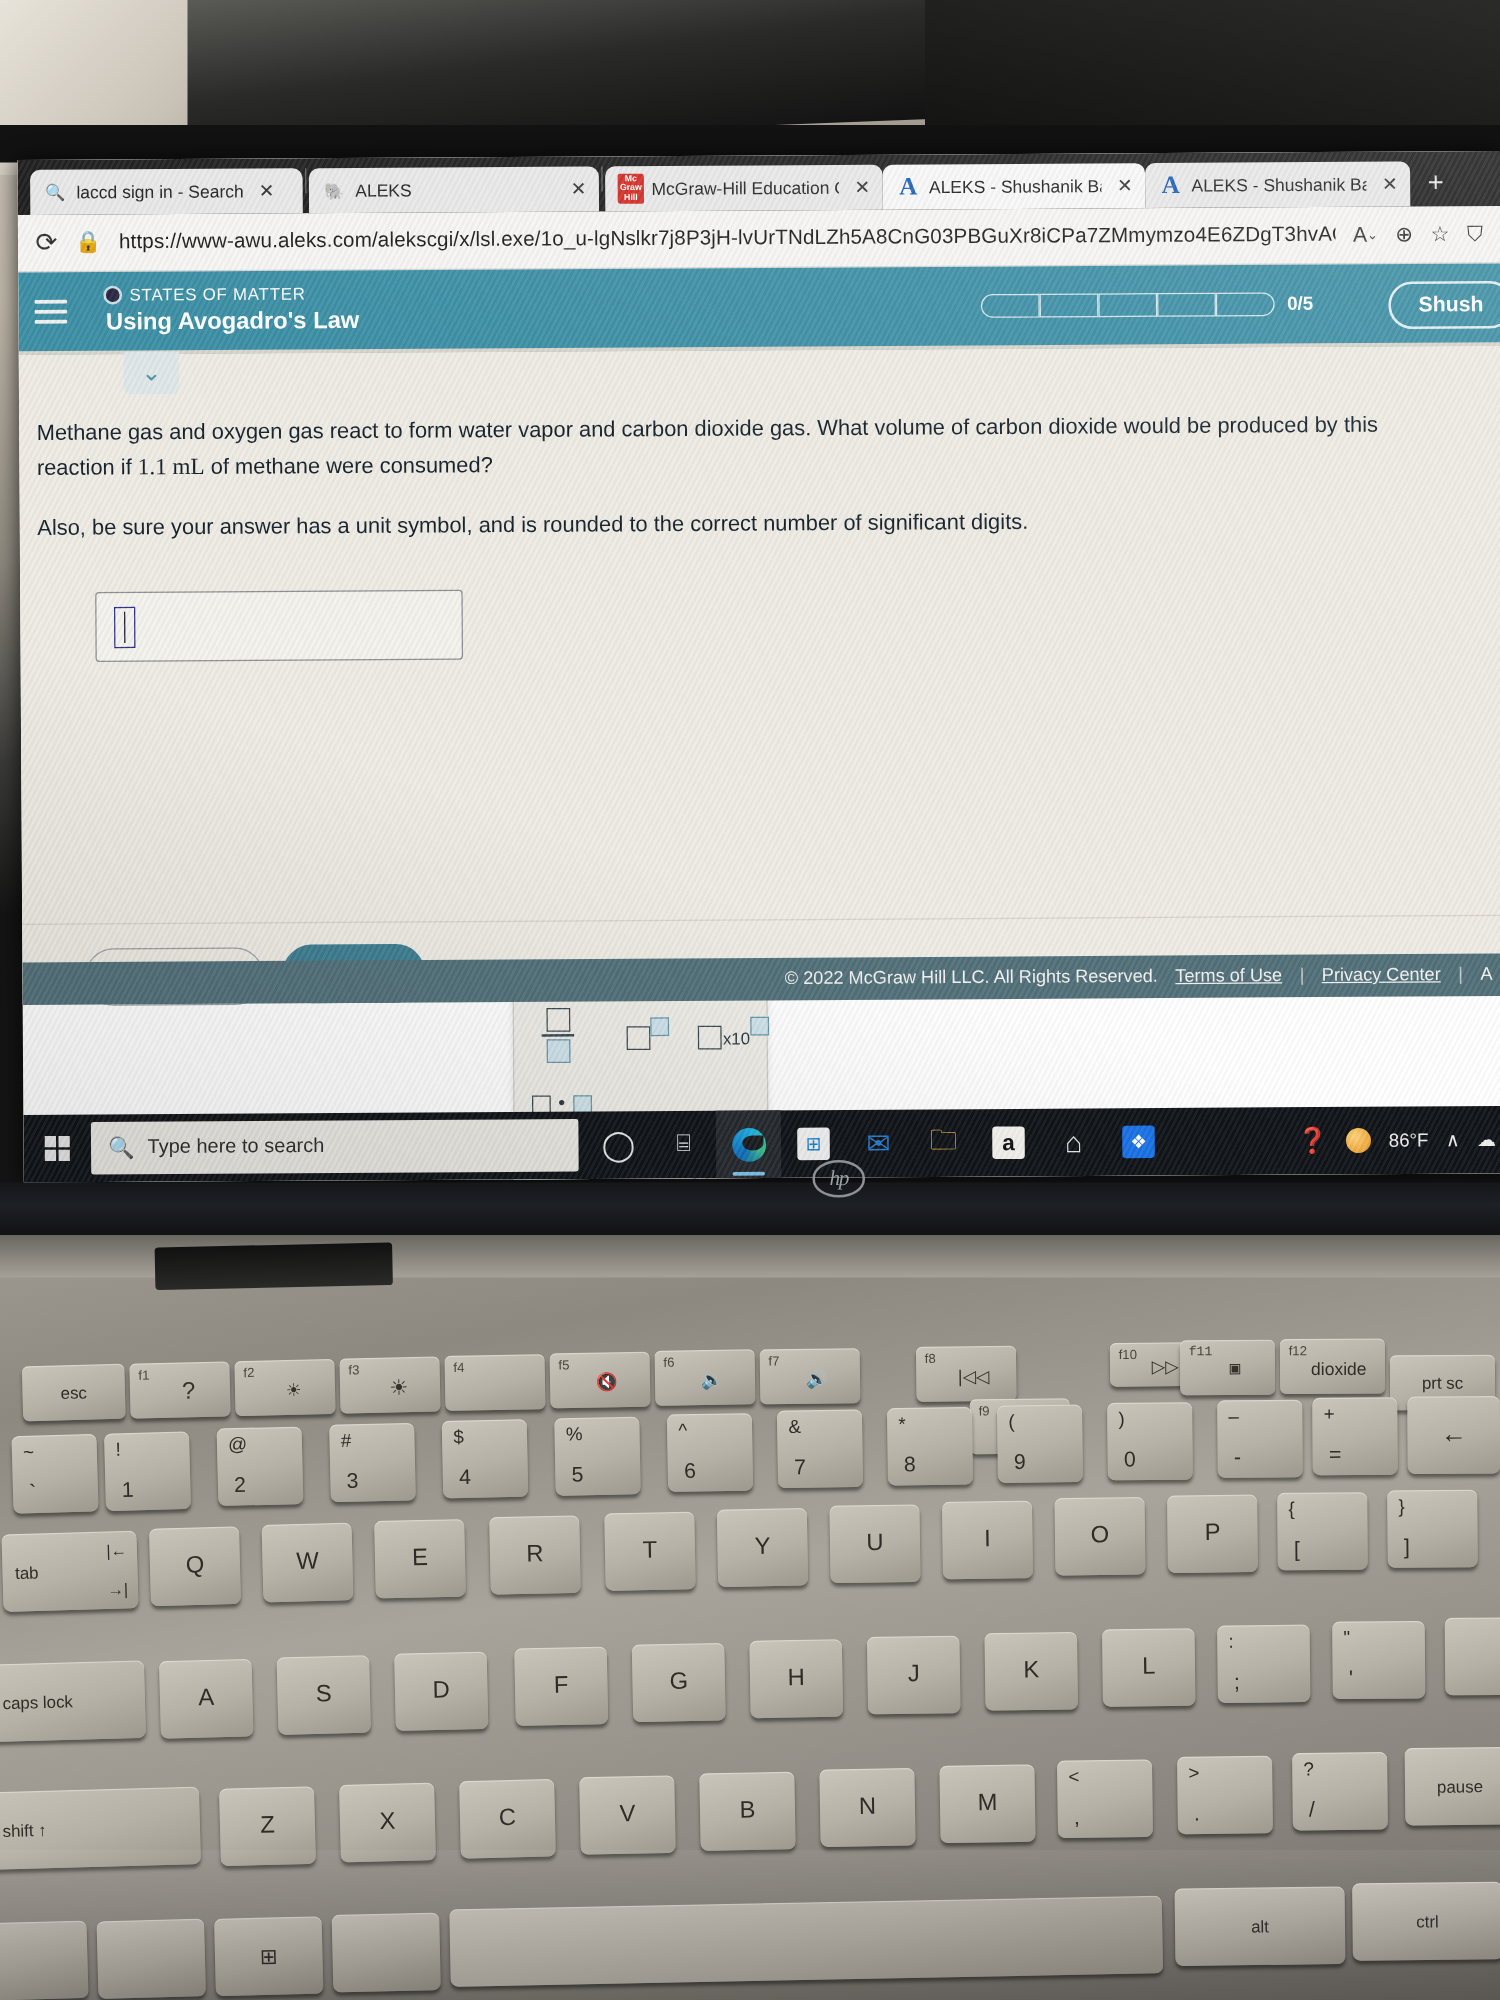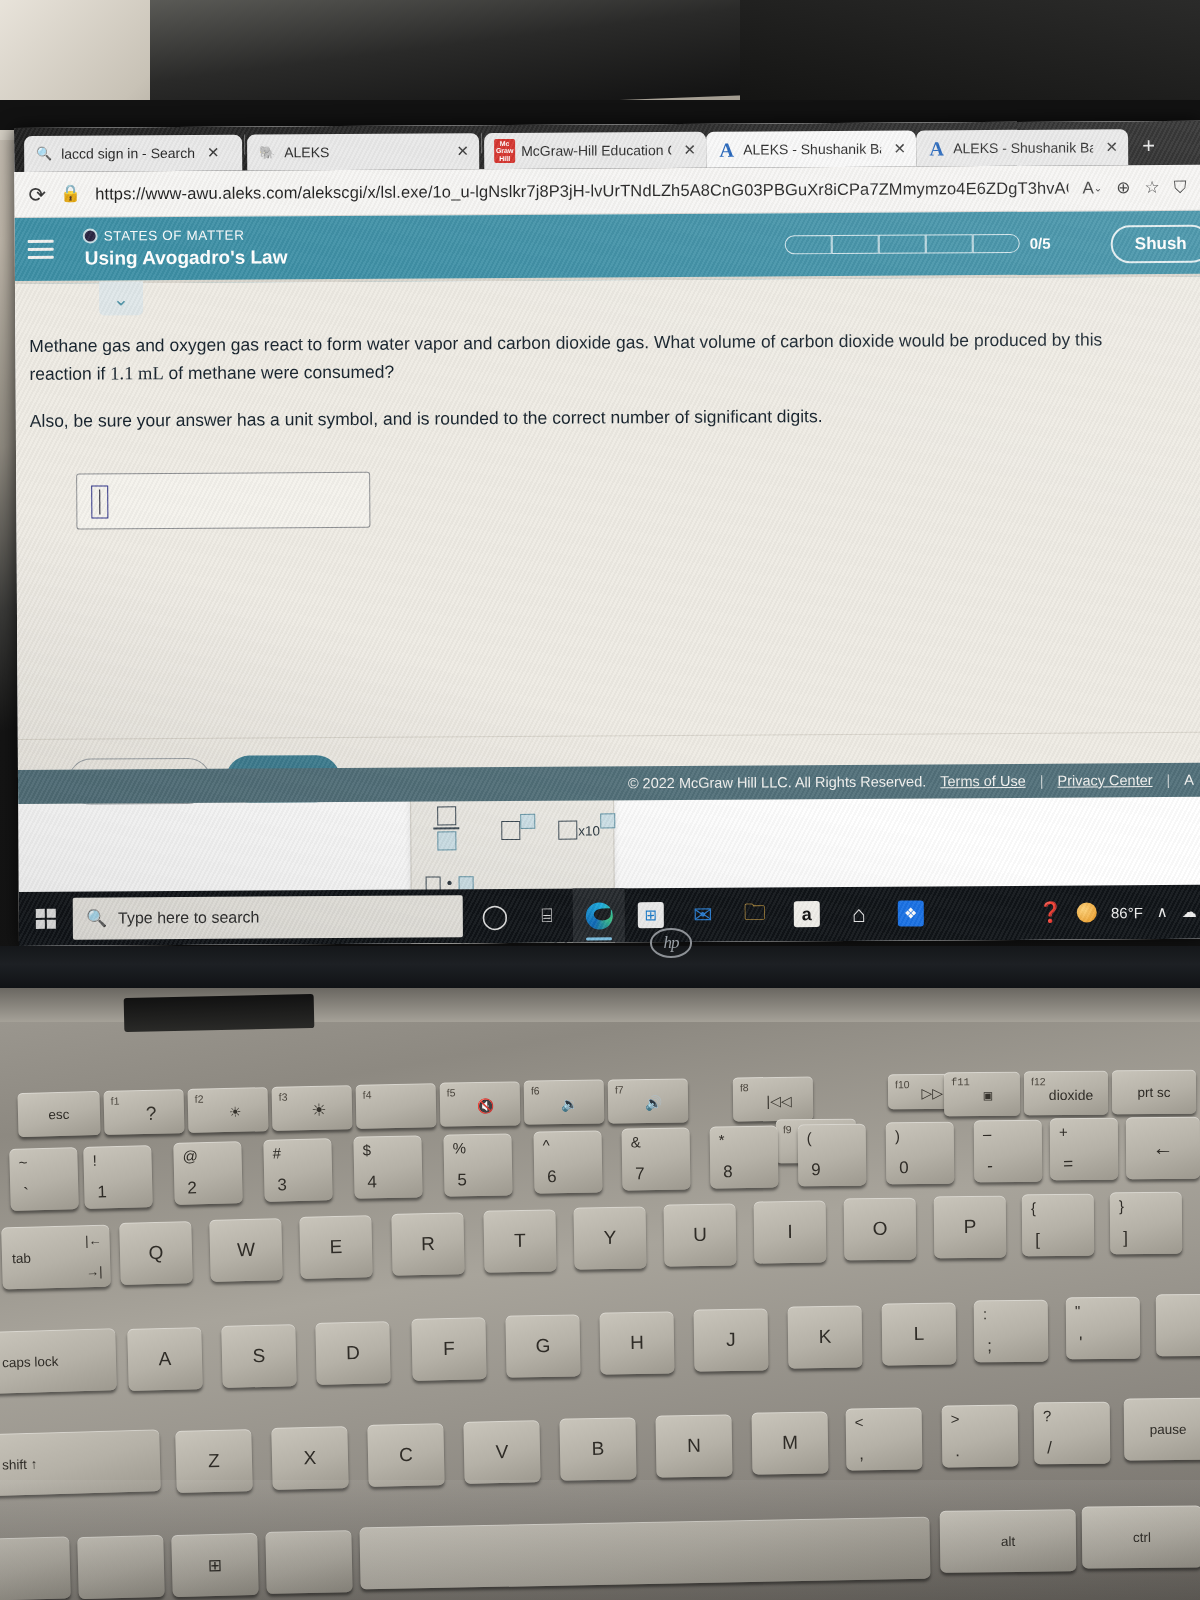--- a/index.html
+++ b/index.html
@@ -482,21 +482,21 @@
       <span class="f-gl" style="margin-left:12px;margin-top:3px;">▷▷|</span>
     </div>
     <div class="key fn" style="left:944px; top:32px; width:76px; height:44px; transform:rotate(-.4deg);font-family:Liberation Mono, monospace;">
       <span class="f-num">f11</span>
       <span class="f-gl" style="margin-left:12px;margin-top:3px;">▣</span>
     </div>
     <div class="key fn" style="left:1024px; top:31px; width:84px; height:44px; transform:rotate(-.3deg);">
       <span class="f-num">f12</span>
       <span style="font-size:14px;margin-left:10px;margin-top:4px;">dioxide</span>
     </div>
-    <div class="key fn small" style="left:1112px; top:30px; width:84px; height:44px; transform:rotate(-.3deg);">
+    <div class="key fn small" style="left:1112px; top:44px; width:84px; height:44px; transform:rotate(-.3deg);">
       <span>prt sc</span>
     </div>
 
     <div class="key" style="left:10px; top:108px; width:68px; height:62px; transform:rotate(-1.6deg);">
       <span class="up">~</span>
       <span class="lo">`</span>
     </div>
     <div class="key" style="left:84px; top:106px; width:68px; height:62px; transform:rotate(-1.5deg);">
       <span class="up">!</span>
       <span class="lo">1</span>

